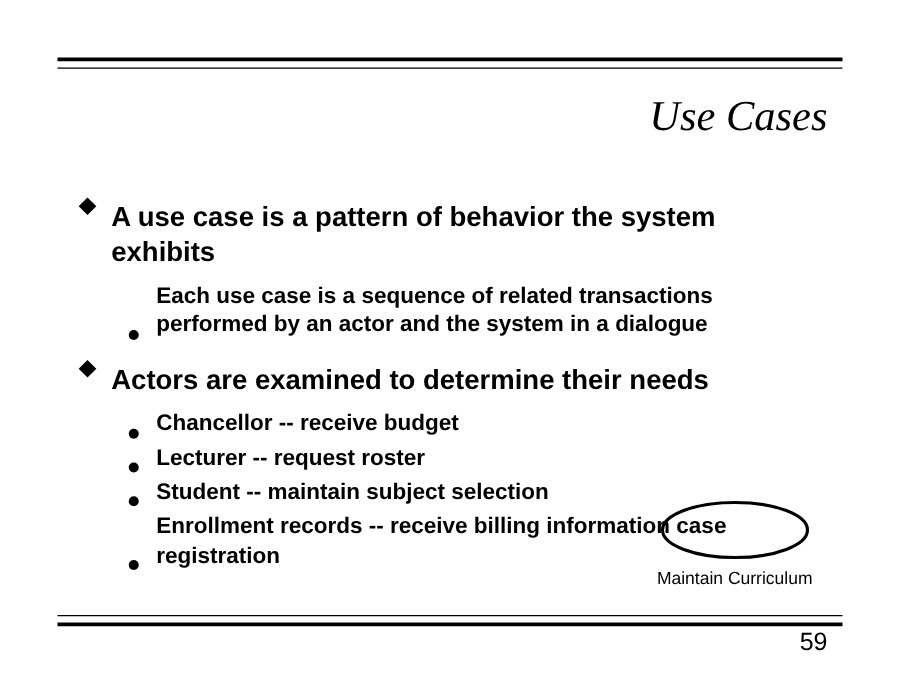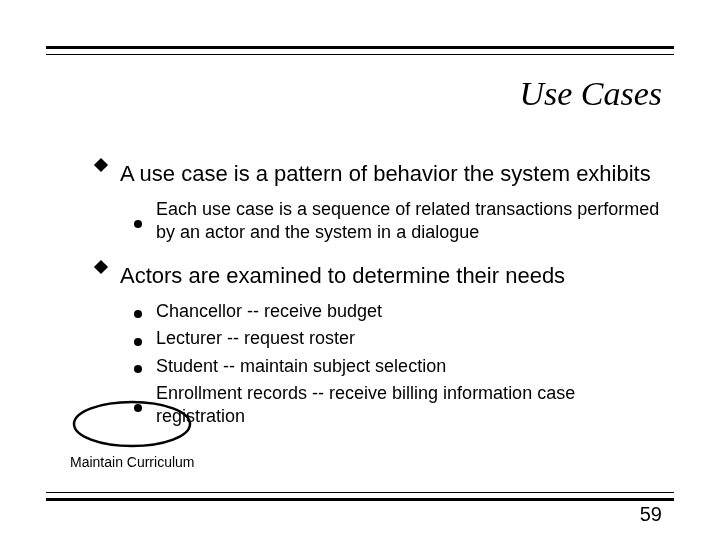--- a/index.html
+++ b/index.html
@@ -33,22 +33,23 @@
     top: 75px;
     right: 58px;
     font-size: 34px;
     font-style: italic;
     font-family: "Times New Roman", Times, serif;
     margin-left: 38px;
   }
   .content {
     position: absolute;
     top: 160px;
-    left: 96px;
+    left: 65px;
     right: 60px;
+    font-weight: bold;
   }
   .diamond {
     display: inline-block;
     width: 10px;
     height: 10px;
     background: #000;
     transform: rotate(45deg);
     margin-right: 14px;
     vertical-align: 2px;
   }
@@ -64,40 +65,40 @@
   }
   .sub-list {
     margin-left: 38px;
     margin-top: 8px;
     margin-bottom: 18px;
   }
   .sub-item {
     font-size: 18px;
     line-height: 1.3;
     display: flex;
-    align-items: center;
+    align-items: flex-end;
     margin-bottom: 4px;
   }
   .dot {
     display: inline-block;
     width: 8px;
     height: 8px;
     background: #000;
     border-radius: 50%;
     margin-right: 14px;
     margin-top: 6px;
     flex-shrink: 0;
   }
   .uc-row {
     position: absolute;
     bottom: 70px;
     left: 62px;
     right: 62px;
     display: flex;
-    justify-content: space-between;
+    justify-content: flex-end;
     align-items: flex-end;
     font-size: 14px;
     font-family: Arial, sans-serif;
   }
   .uc {
     position: relative;
     text-align: center;
     padding: 0 8px;
   }
   .uc svg {

